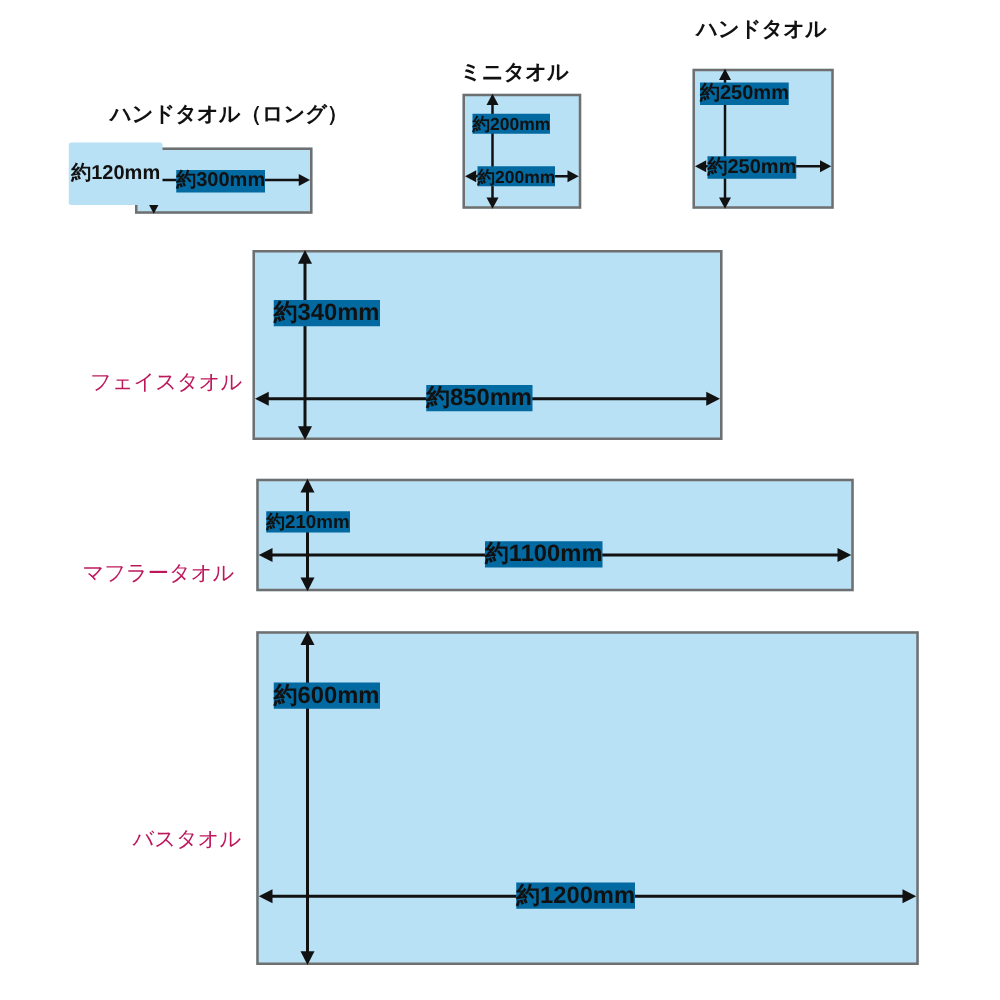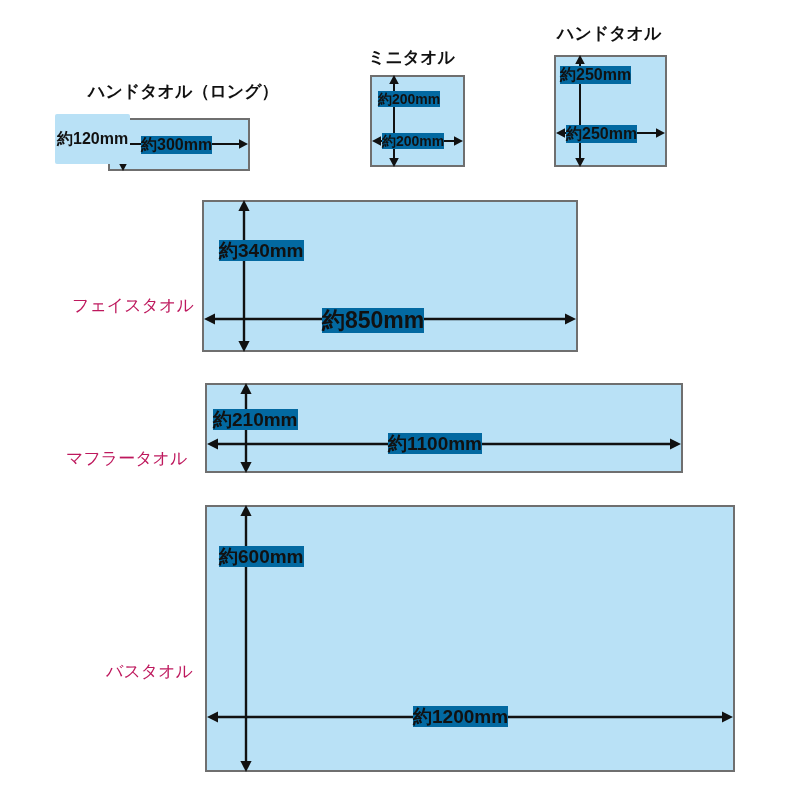--- a/index.html
+++ b/index.html
@@ -106,21 +106,21 @@
       <line x1="6" y1="8" x2="85" y2="8" stroke="#111111" stroke-width="2"></line>
       <polygon points="0,8 9,3.2 9,12.8" fill="#111111"></polygon>
       <polygon points="91,8 82,3.2 82,12.8" fill="#111111"></polygon>
     </svg>
   </div>
 
   <div class="dim-label" style="left:378px; top:91px; font-size:14px;">約200mm</div>
 
   <div class="dim-label" style="left:382px; top:133px; font-size:14px;">約200mm</div>
 
-  <div class="cat-title" style="left:557px; top:22px; font-size:17px;">ハンドタオル</div>
+  <div class="cat-title" style="left:557px; top:12px; font-size:17px;">ハンドタオル</div>
 
   <div class="towel-rect" style="left:554px; top:55px; width:113px; height:112px;"></div>
 
   <div class="arrow-v" style="left:572px; top:55px;">
     <svg width="16" height="112" viewBox="0 0 16 112">
       <line x1="8" y1="6" x2="8" y2="106" stroke="#111111" stroke-width="2"></line>
       <polygon points="8,0 3.2,9 12.8,9" fill="#111111"></polygon>
       <polygon points="8,112 3.2,103 12.8,103" fill="#111111"></polygon>
     </svg>
   </div>
@@ -152,21 +152,21 @@
   <div class="arrow-h" style="left:204px; top:310px;">
     <svg width="372" height="18" viewBox="0 0 372 18">
       <line x1="7" y1="9" x2="365" y2="9" stroke="#111111" stroke-width="2.4"></line>
       <polygon points="0,9 11,3.4 11,14.6" fill="#111111"></polygon>
       <polygon points="372,9 361,3.4 361,14.6" fill="#111111"></polygon>
     </svg>
   </div>
 
   <div class="dim-label" style="left:219px; top:240px; font-size:19px;">約340mm</div>
 
-  <div class="dim-label" style="left:322px; top:308px; font-size:23px;">約850mm</div>
+  <div class="dim-label" style="left:341px; top:308px; font-size:19px;">約850mm</div>
 
   <div class="side-label" style="left:66px; top:421px; font-size:17px;">マフラータオル</div>
 
   <div class="towel-rect" style="left:205px; top:383px; width:478px; height:90px;"></div>
 
   <div class="arrow-v" style="left:237px; top:383px;">
     <svg width="18" height="90" viewBox="0 0 18 90">
       <line x1="9" y1="7" x2="9" y2="83" stroke="#111111" stroke-width="2.4"></line>
       <polygon points="9,0 3.4,11 14.6,11" fill="#111111"></polygon>
       <polygon points="9,90 3.4,79 14.6,79" fill="#111111"></polygon>
@@ -174,21 +174,21 @@
   </div>
 
   <div class="arrow-h" style="left:207px; top:435px;">
     <svg width="474" height="18" viewBox="0 0 474 18">
       <line x1="7" y1="9" x2="467" y2="9" stroke="#111111" stroke-width="2.4"></line>
       <polygon points="0,9 11,3.4 11,14.6" fill="#111111"></polygon>
       <polygon points="474,9 463,3.4 463,14.6" fill="#111111"></polygon>
     </svg>
   </div>
 
-  <div class="dim-label" style="left:213px; top:409px; font-size:19px;">約210mm</div>
+  <div class="dim-label" style="left:213px; top:409px; font-size:15px;">約210mm</div>
 
   <div class="dim-label" style="left:388px; top:433px; font-size:19px;">約1100mm</div>
 
   <div class="side-label" style="left:106px; top:634px; font-size:17px;">バスタオル</div>
 
   <div class="towel-rect" style="left:205px; top:505px; width:530px; height:267px;"></div>
 
   <div class="arrow-v" style="left:237px; top:505px;">
     <svg width="18" height="267" viewBox="0 0 18 267">
       <line x1="9" y1="7" x2="9" y2="260" stroke="#111111" stroke-width="2.4"></line>

